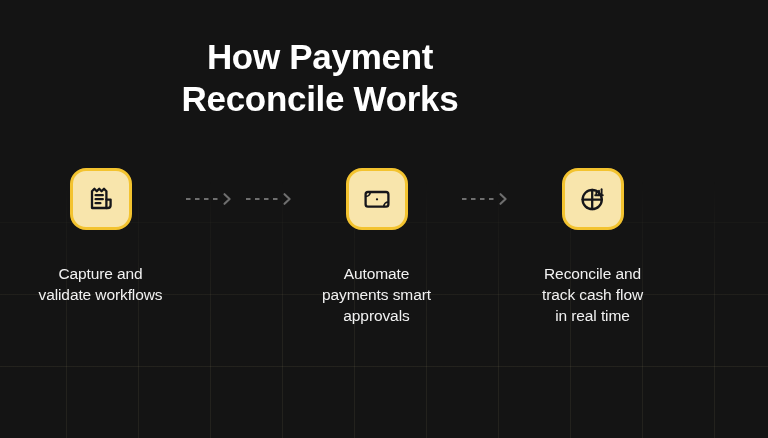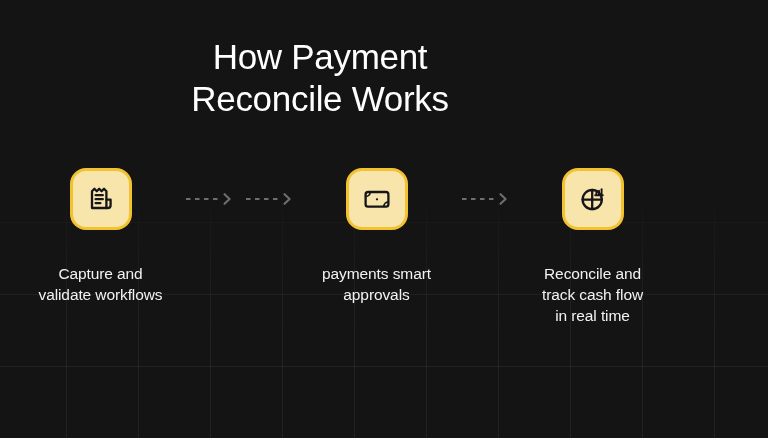--- a/index.html
+++ b/index.html
@@ -37,21 +37,21 @@
     pointer-events: none;
   }
   #title {
     position: absolute;
     left: 0;
     top: 36px;
     width: 640px;
     text-align: center;
     color: #FFFFFF;
     font-size: 35px;
-    font-weight: normal;
+    font-weight: bold;
     line-height: 42px;
     letter-spacing: -0.3px;
   }
   #title .line {
     display: block;
   }
   #steps {
     position: absolute;
     left: 0;
     top: 168px;
@@ -167,20 +167,21 @@
             <g stroke="#16161A" stroke-width="2.3" stroke-linecap="round" stroke-linejoin="round">
               <rect x="5.6" y="10.0" width="22.8" height="14.6" rx="2.4" fill="none"></rect>
               <path d="M5.8 14.4 A4.4 4.4 0 0 0 10.2 10.2" fill="none" stroke-width="1.8"></path>
               <path d="M28.2 20.2 A4.4 4.4 0 0 0 23.8 24.4" fill="none" stroke-width="1.8"></path>
               <circle cx="17" cy="17.3" r="1.15" fill="#16161A" stroke="none"></circle>
             </g>
           </svg>
         </span>
       </div>
       <div class="caption">
+        <span class="cline">Automate</span>
         <span class="cline">payments smart</span>
         <span class="cline">approvals</span>
       </div>
     </div>
 
     <div class="connector">
       <span>
         <svg width="50" height="14" viewBox="0 0 50 14" fill="none">
           <line x1="2" y1="7" x2="38" y2="7" stroke="#6E6E6E" stroke-width="2.1" stroke-linecap="butt" stroke-dasharray="4.5 4.5"></line>
           <path d="M40.5 2.2 L45.6 7 L40.5 11.8" stroke="#6E6E6E" stroke-width="2.1" stroke-linecap="round" stroke-linejoin="round" fill="none"></path>

